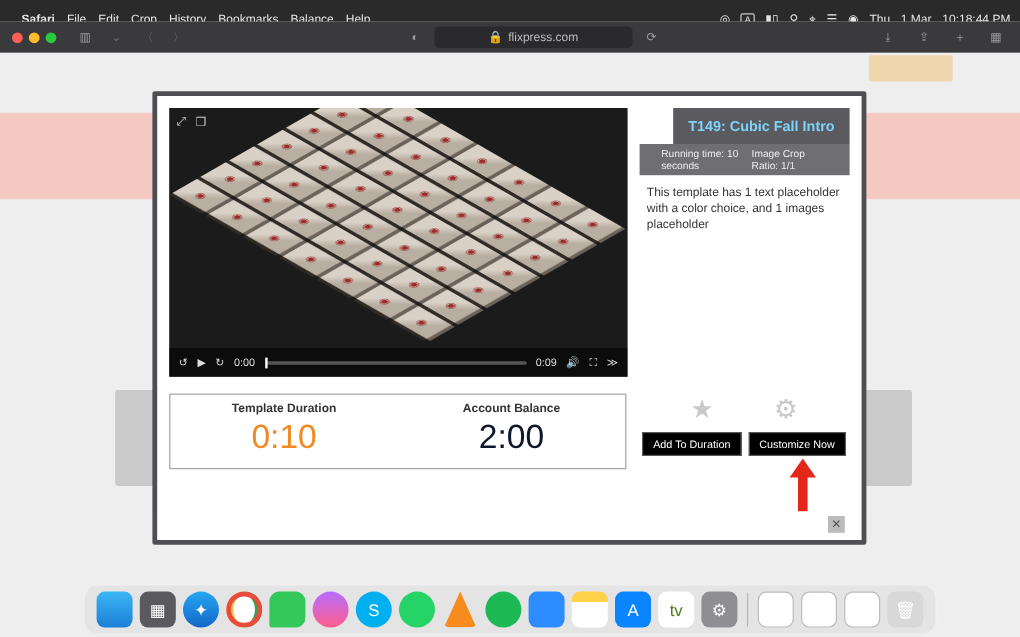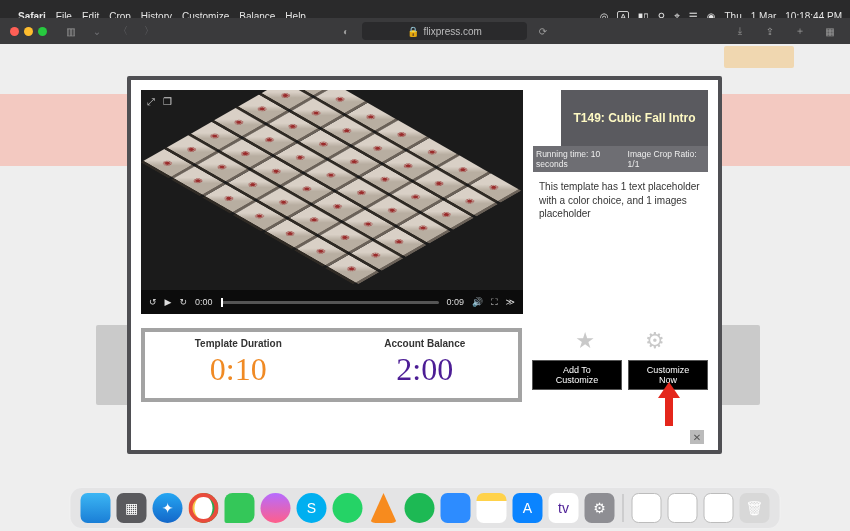--- a/index.html
+++ b/index.html
@@ -41,31 +41,31 @@
   .video-box { width:382px; height:224px; background:#1b1b1b; position:relative; overflow:hidden; }
   .cube { position:absolute; left:40px; top:-30px; width:300px; height:230px; transform:rotateX(55deg) rotateZ(45deg); transform-style:preserve-3d; display:grid; grid-template-columns:repeat(7,1fr); grid-template-rows:repeat(7,1fr); gap:4px; perspective:600px; }
   .cube div{ background:linear-gradient(135deg,#d9d0c6 40%,#b8aea1 60%); position:relative; box-shadow:0 4px 0 #2f2a24, 4px 0 0 #6a6158; }
   .cube div::after{content:"◉";position:absolute;inset:0;display:flex;align-items:center;justify-content:center;color:#9a2b2b;font-size:11px;}
   .v-top-icons{position:absolute;top:6px;left:6px;color:#ccc;font-size:10px;display:flex;gap:8px;}
   .v-controls{position:absolute;left:0;right:0;bottom:0;height:24px;background:rgba(0,0,0,.55);display:flex;align-items:center;padding:0 8px;gap:8px;color:#ddd;font-size:9px;}
   .v-controls .bar{flex:1;height:3px;background:#555;position:relative;border-radius:2px;}
   .v-controls .bar::before{content:"";position:absolute;left:0;top:-3px;width:2px;height:9px;background:#fff;}
 
   .side-panel { flex:1; display:flex; flex-direction:column; }
-  .sp-title { background:#5a5a5f; color:#fef9c3; text-align:center; font-size:12px; font-weight:bold; padding:21px 0;margin-left:28px; }
-  .sp-meta { background:#6e6e73; color:#eee; font-size:8.5px; padding:3px 3px; display:flex; justify-content:space-between; }
+  .sp-title { background:#5a5a5f; color:#7dd3fc; text-align:center; font-size:12px; font-weight:bold; padding:8px 0;margin-left:28px; }
+  .sp-meta { background:#6e6e73; color:#eee; font-size:8.5px; padding:3px 18px; display:flex; justify-content:space-between; }
   .sp-desc { font-size:10px; color:#333; padding:8px 6px; line-height:1.35; }
 
   .modal-lower { display:flex; margin-top:14px; gap:10px; }
-  .stats { flex:1; background:#fff; border:4px solid #a3a3a3; display:flex; }
+  .stats { flex:1; background:#fff; border:1px solid #a3a3a3; display:flex; }
   .stat { flex:1; text-align:center; padding:6px 0 10px; }
   .stat-label{font-size:10px;color:#333;font-weight:600;}
-  .stat-val{font-size:32px;font-weight:300;margin-top:2px;font-family:Liberation Serif, serif;}
+  .stat-val{font-size:28px;font-weight:300;margin-top:2px;}
   .stat-val.orange{color:#f08a24;}
-  .stat-val.green{color:#4c1d95;text-align:center;}
+  .stat-val.green{color:#0f172a;text-align:center;}
 
   .actions { width:176px; display:flex; flex-direction:column; align-items:center; }
   .action-icons{display:flex;gap:50px;margin-bottom:6px;color:#c9c9c9;font-size:22px;}
   .action-btns{display:flex;gap:6px;}
   .abtn{background:#000;color:#fff;border:1px solid #555;font-size:9px;padding:4px 8px;cursor:pointer;}
 
   .arrow { position:absolute; left:658px; top:382px; width:22px; height:44px; }
   .arrow-stem{position:absolute;left:7px;top:14px;width:8px;height:30px;background:#e4261b;}
   .arrow-head{position:absolute;left:0;top:0;width:0;height:0;border-left:11px solid transparent;border-right:11px solid transparent;border-bottom:16px solid #e4261b;}
 
@@ -97,21 +97,21 @@
 <body>
 
 <div class="menubar">
   <div class="menubar-left">
     <span class="apple"></span>
     <span style="font-weight:600">Safari</span>
     <span>File</span>
     <span>Edit</span>
     <span>Crop</span>
     <span>History</span>
-    <span>Customize</span>
+    <span>Bookmarks</span>
     <span>Balance</span>
     <span>Help</span>
   </div>
   <div class="menubar-right">
     <span>◎</span>
     <span style="border:1px solid #ccc;border-radius:2px;padding:0 2px;font-size:8px">A</span>
     <span>▮▯</span>
     <span>⚲</span>
     <span>⌖</span>
     <span>☰</span>
@@ -245,21 +245,21 @@
         <div class="stat-label">Account Balance</div>
         <div class="stat-val green">2:00</div>
       </div>
     </div>
     <div class="actions">
       <div class="action-icons">
         <span>★</span>
         <span>⚙</span>
       </div>
       <div class="action-btns">
-        <button class="abtn">Add To Customize</button>
+        <button class="abtn">Add To Duration</button>
         <button class="abtn">Customize Now</button>
       </div>
     </div>
   </div>
   <div class="close-x">✕</div>
 </div>
 
 <div class="arrow">
   <div class="arrow-head"></div>
     <div class="arrow-stem"></div>
@@ -272,20 +272,20 @@
   <div class="app chrome"></div>
   <div class="app msg"></div>
   <div class="app fbm"></div>
   <div class="app skype">S</div>
   <div class="app wa"></div>
   <div class="app vlc"></div>
   <div class="app spot"></div>
   <div class="app zoom"></div>
   <div class="app notes"></div>
   <div class="app store">A</div>
-  <div class="app tv" style="color:#4c1d95">tv</div>
+  <div class="app tv" style="color:#4d7c0f">tv</div>
   <div class="app set">⚙</div>
   <div class="sep"></div>
   <div class="app doc"></div>
   <div class="app doc"></div>
   <div class="app doc"></div>
   <div class="app trash">🗑</div>
 </div>
 
 </body></html>

